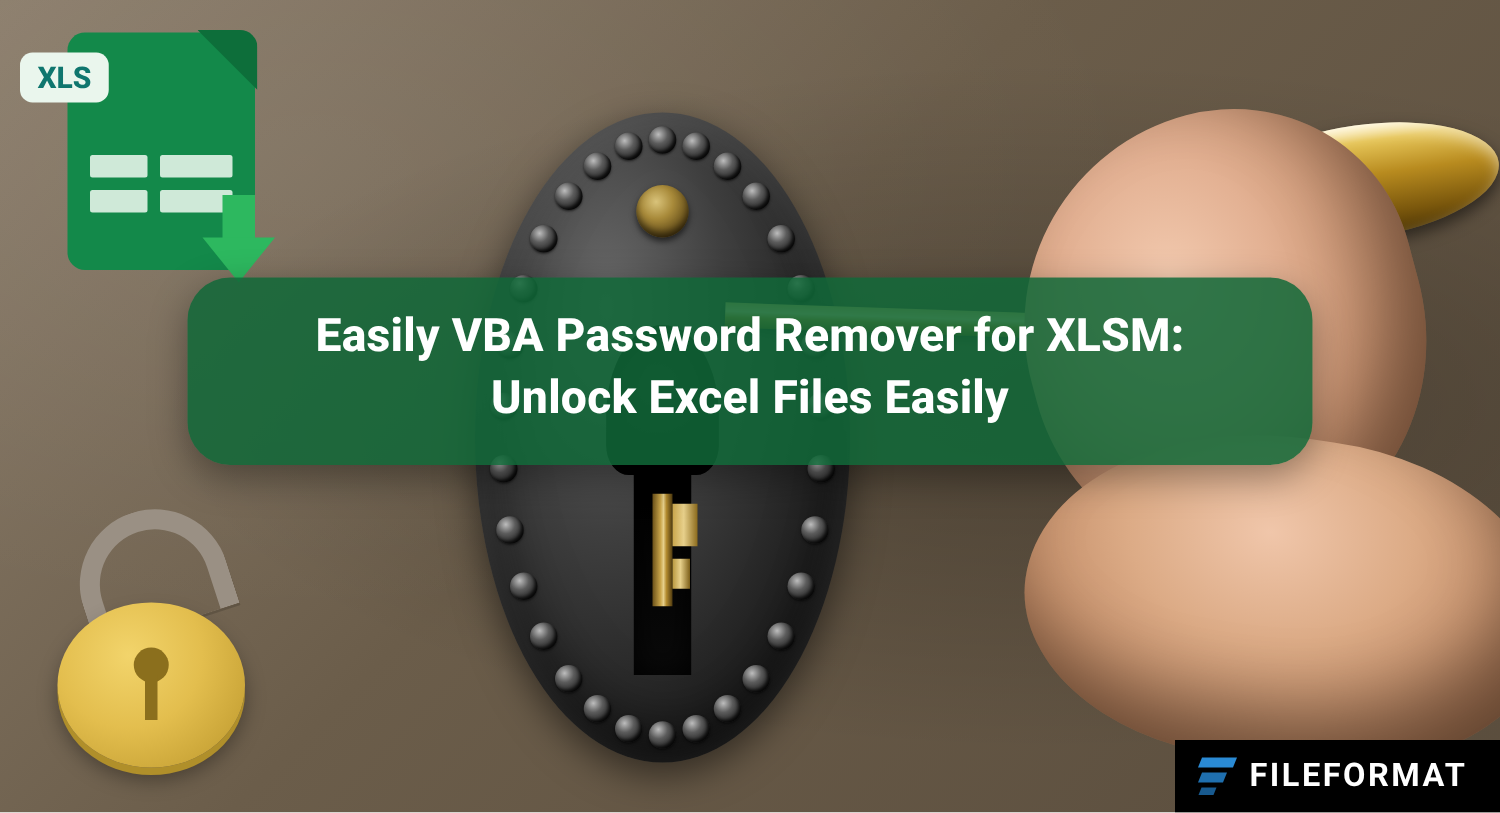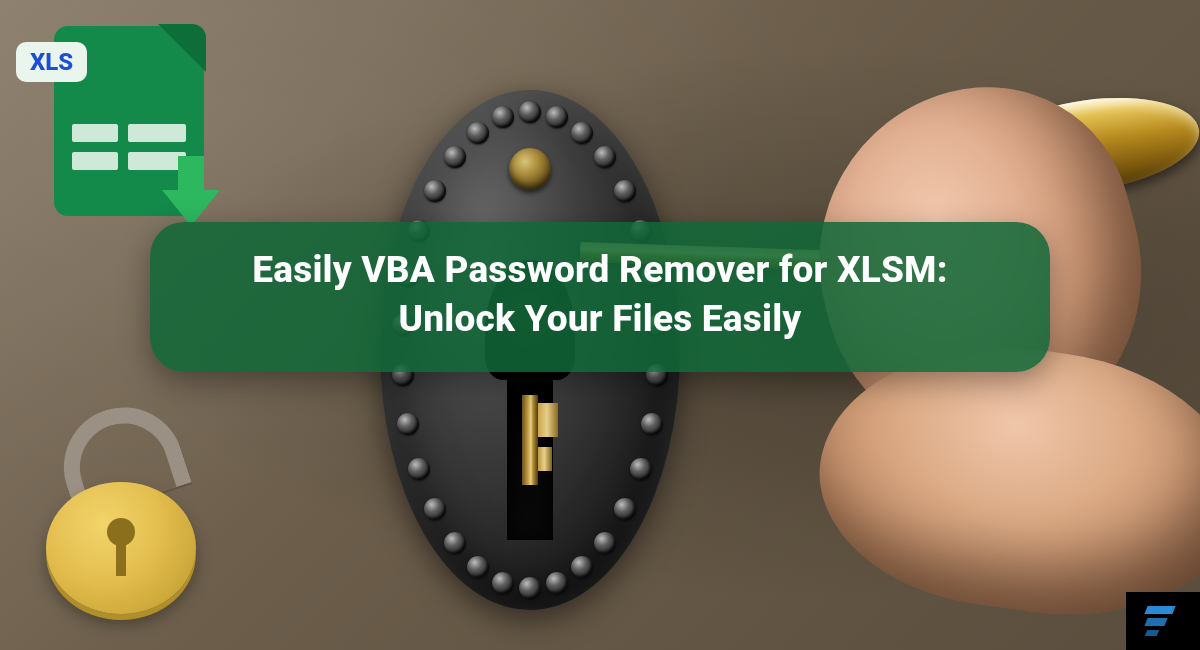--- a/index.html
+++ b/index.html
@@ -184,21 +184,21 @@
       left: 30px;
       top: 18px;
       width: 200px;
       height: 220px;
     }
     .xls-badge {
       position: absolute;
       left: -14px;
       top: 24px;
       background: #eaf6ed;
-      color: #1d4ed8;
+      color: #0f766e;
       font-weight: 800;
       font-size: 24px;
       padding: 6px 14px;
       border-radius: 10px;
     }
     .doc-body {
       position: absolute;
       left: 24px;
       top: 8px;
       width: 150px;
@@ -444,24 +444,25 @@
     <div class="lock-body">
       <div class="lock-keyhole">
         <div class="c"></div>
         <div class="s"></div>
       </div>
     </div>
   </div>
 
   <div class="title-pill">
     <span>Easily VBA Password Remover for XLSM:</span><br>
-    <span>Unlock Your Files Easily</span>
+    <span>Unlock Excel Files Easily</span>
   </div>
 
   <div class="brand">
     <div class="mark">
       <div class="bar1"></div>
       <div class="bar2"></div>
       <div class="bar3"></div>
     </div>
+    <div class="brand-text">FILEFORMAT</div>
   </div>
 
 </div>
 
 </body></html>

